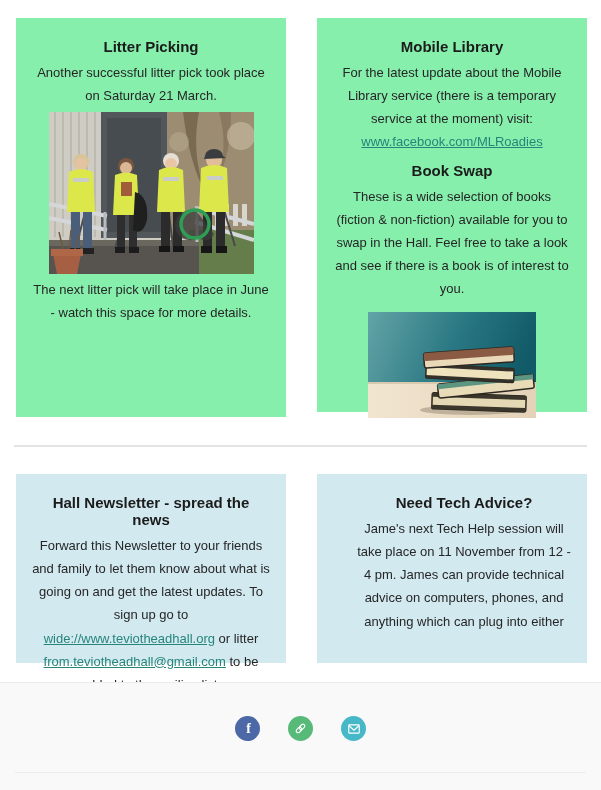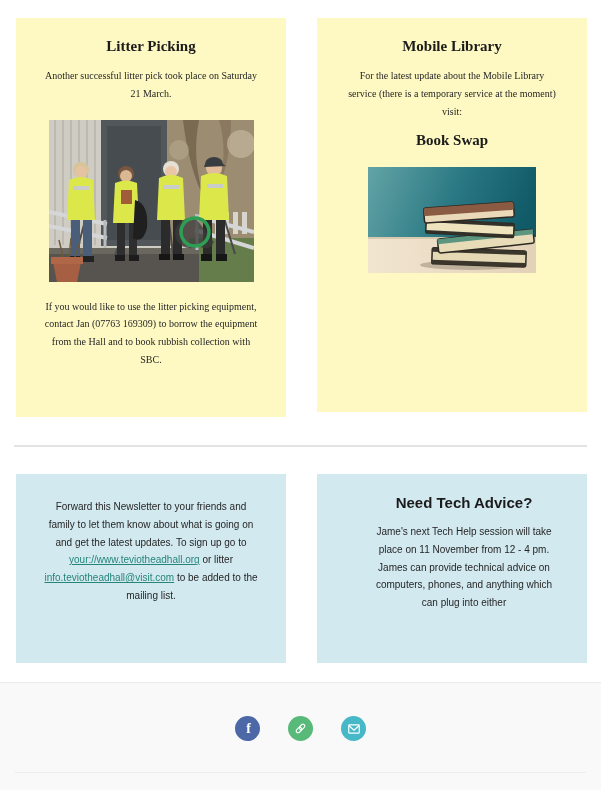--- a/index.html
+++ b/index.html
@@ -11,36 +11,36 @@
     color: #262626;
     position: relative;
     overflow: hidden;
   }
   .card {
     position: absolute;
     width: 270px;
     padding: 12px 16px;
     text-align: center;
   }
-  .card.green { background: #fef9c3; font-family: Liberation Serif, serif; }
+  .card.green { background: #86efac; }
   .card.blue  { background: #d2e9f0; }
   #litter-card     { left: 16px;  top: 18px;  height: 399px; }
   #library-card    { left: 317px; top: 18px;  height: 394px; }
   #newsletter-card { left: 16px;  top: 474px; height: 189px; }
   #tech-card       { left: 317px; top: 474px; height: 189px; padding-left: 40px; }
 
   .card h3 {
     margin: 8px 0 6px;
     font-size: 15px;
     font-weight: bold;
     color: #1b1b1b;
   }
   .card p {
-    margin: 12px;
-    font-size: 10px;
+    margin: 0;
+    font-size: 13px;
     line-height: 1.78;
     color: #262626;
   }
   a.link {
     color: #26857b;
     text-decoration: underline;
     cursor: pointer;
   }
   .photo-frame { display: inline-block; line-height: 0; margin: 5px 0 4px; }
   .divider {
@@ -177,28 +177,30 @@
 
       <path d="M4,142 L32,142 L28,162 L8,162 Z" fill="#a75f43"></path>
       <rect x="2" y="137" width="32" height="7" fill="#b06748"></rect>
       <g stroke="#6e5a3c" stroke-width="1.5">
           <line x1="14" y1="137" x2="10" y2="120"></line>
           <line x1="20" y1="137" x2="22" y2="118"></line>
           <line x1="26" y1="137" x2="31" y2="122"></line>
         </g>
     </svg>
   </span>
-  <p>If you would like to use the litter picking equipment, contact Jan (07763 169309) to borrow the equipment from the Hall and to book rubbish collection with SBC.</p>
+  <p>The next litter pick will take place in June - watch this space for more details.</p>
 </section>
 
 <section class="card green" id="library-card">
   <h3>Mobile Library</h3>
   <p><span>For the latest update about the Mobile Library service (there is a temporary service at the moment) visit:</span><br>
+    <a class="link">www.facebook.com/MLRoadies</a>
   </p>
   <h3 style="margin-top:8px;">Book Swap</h3>
+  <p>These is a wide selection of books (fiction &amp; non-fiction) available for you to swap in the Hall.  Feel free to take a look and see if there is a book is of interest to you.</p>
   <span class="photo-frame" style="margin-top:12px;">
     <svg width="168" height="106" viewBox="0 0 168 106">
       <defs>
         <linearGradient id="tealbg" x1="0" y1="0" x2="1" y2="0.25">
           <stop offset="0" stop-color="#63a4a6"></stop>
           <stop offset="0.55" stop-color="#2a7883"></stop>
           <stop offset="1" stop-color="#115a68"></stop>
         </linearGradient>
         <linearGradient id="tabletop" x1="0" y1="0" x2="1" y2="0">
           <stop offset="0" stop-color="#f2e5d0"></stop>
@@ -231,21 +233,22 @@
         <rect x="56" y="38" width="90" height="15" rx="2" fill="#ead9b8" stroke="#2c2820" stroke-width="1.5"></rect>
         <rect x="56" y="38" width="90" height="8" rx="2" fill="#8a5a43"></rect>
       </g>
     </svg>
   </span>
 </section>
 
 <div class="divider" id="divider-main"></div>
 
 <section class="card blue" id="newsletter-card">
-  <p><span>Forward this Newsletter to your friends and family to let them know about what is going on and get the latest updates.  To sign up go to </span><a class="link">your://www.teviotheadhall.org</a><span> or litter </span><a class="link">info.teviotheadhall@visit.com</a><span> to be added to the mailing list.</span></p>
+  <h3>Hall Newsletter - spread the news</h3>
+  <p><span>Forward this Newsletter to your friends and family to let them know about what is going on and get the latest updates.  To sign up go to </span><a class="link">wide://www.teviotheadhall.org</a><span> or litter </span><a class="link">from.teviotheadhall@gmail.com</a><span> to be added to the mailing list.</span></p>
 </section>
 
 <section class="card blue" id="tech-card">
   <h3>Need Tech Advice?</h3>
   <p><span>Jame's next Tech Help session will take place on 11 November from 12 - 4 pm. James can provide technical advice on computers, phones, and anything which can plug into either</span><br></p>
 </section>
 
 <footer id="footer">
   <div id="social-row">
     <div class="icon-circle fb">

